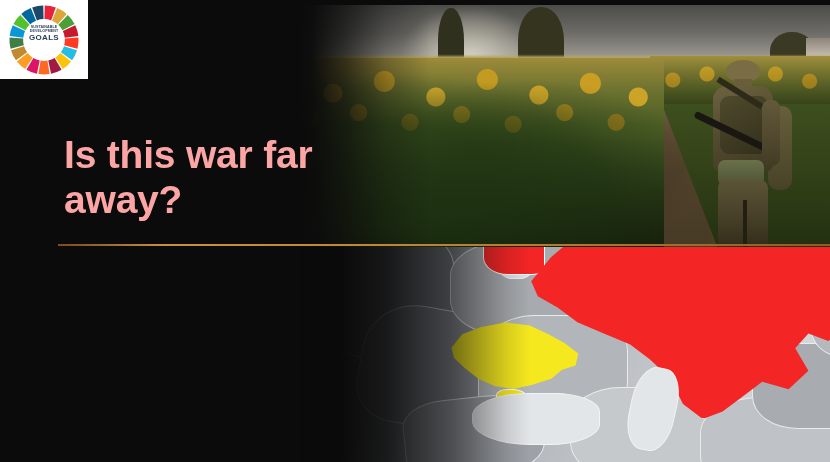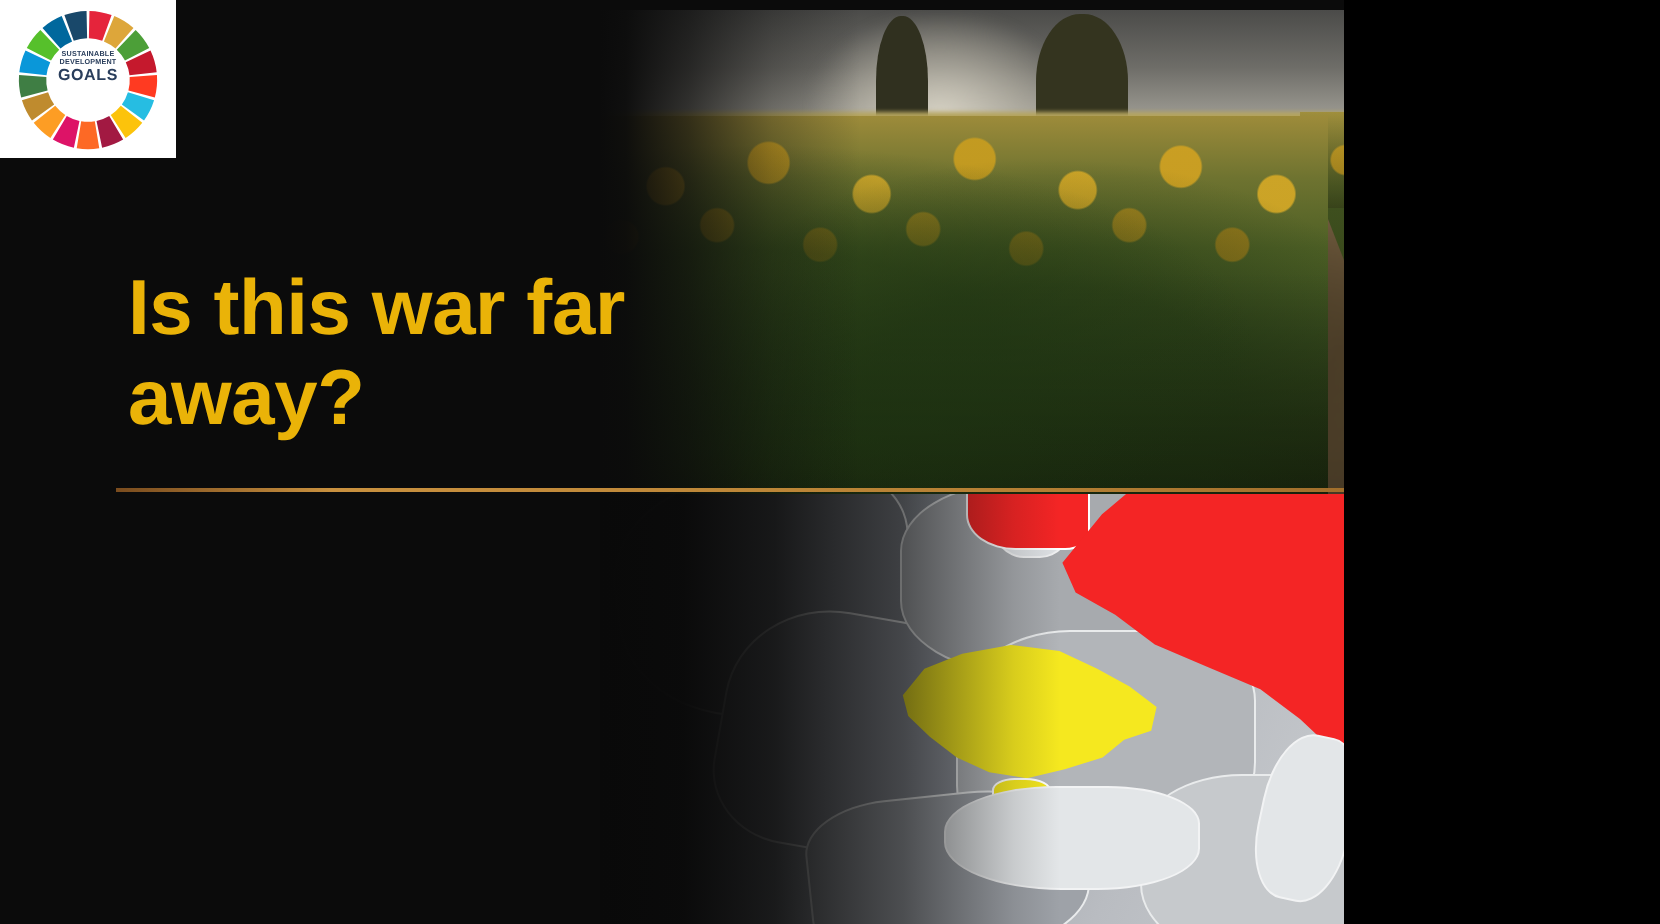--- a/index.html
+++ b/index.html
@@ -1,20 +1,20 @@
 <!DOCTYPE html>
 <html><head>
 <meta charset="utf-8">
 <style>
   html,body{margin:0;padding:0;background:#000;}
   body{font-family:"Liberation Sans", sans-serif;}
 
   .slide{
     position:relative;
-    width:672px;height:462px;
+    width:830px;height:462px;
     background:#0b0b0b;
     overflow:hidden;
   }
 
   
   .photo-pane{
     position:absolute;left:300px;top:0;width:530px;height:247px;
     overflow:hidden;background:#111;
   }
   .photo{position:absolute;inset:0;}
@@ -228,21 +228,21 @@
   .sdg-center{
     position:absolute;left:0;right:0;top:26px;text-align:center;
     font-family:"Liberation Sans",sans-serif;color:#2a3e5c;line-height:1;
   }
   .sdg-l1{font-size:3.6px;font-weight:bold;letter-spacing:.1px;}
   .sdg-l2{font-size:3.6px;font-weight:bold;letter-spacing:.1px;}
   .sdg-l3{font-size:8px;font-weight:bold;letter-spacing:.3px;margin-top:1px;}
 
   .title{
     position:absolute;left:64px;top:132px;width:270px;
-    color:#eab308;font-size:39px;font-weight:bold;line-height:1.16;
+    color:#fca5a5;font-size:39px;font-weight:bold;line-height:1.16;
     letter-spacing:-.2px;
   }
   .subtitle{
     position:absolute;left:58px;top:300px;width:400px;
     color:#fff;font-size:24px;font-weight:bold;line-height:1.33;
     text-align:center;white-space:pre-line;
   }
 </style>
 </head>
 <body>

